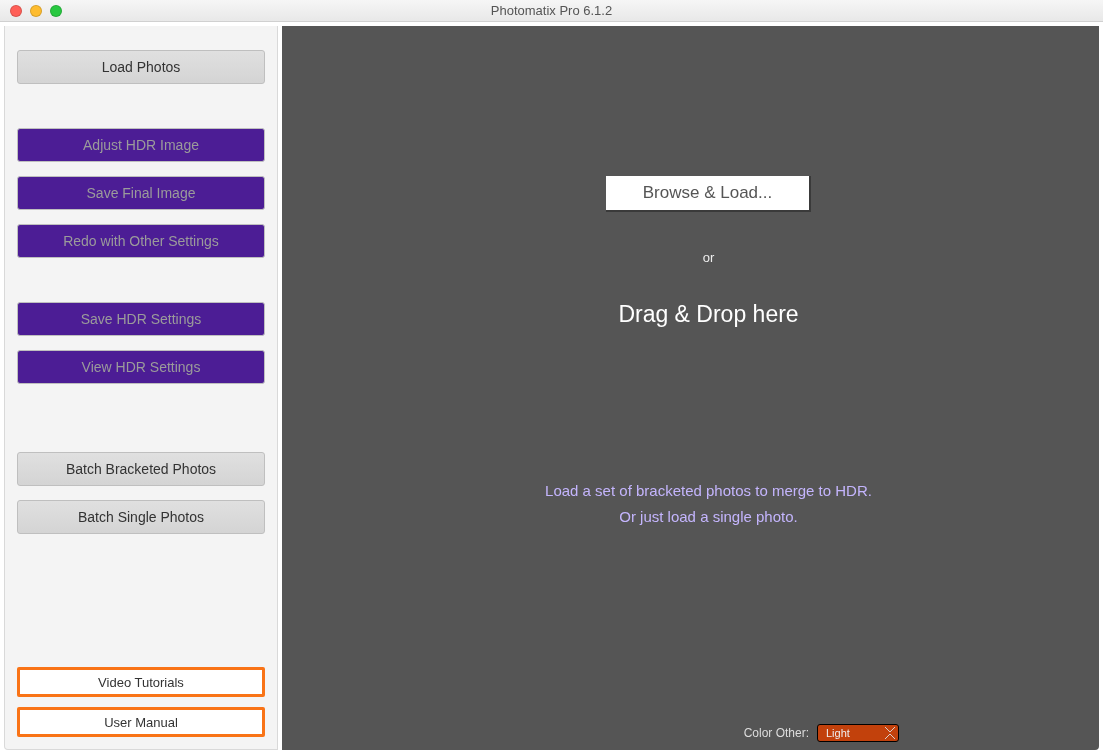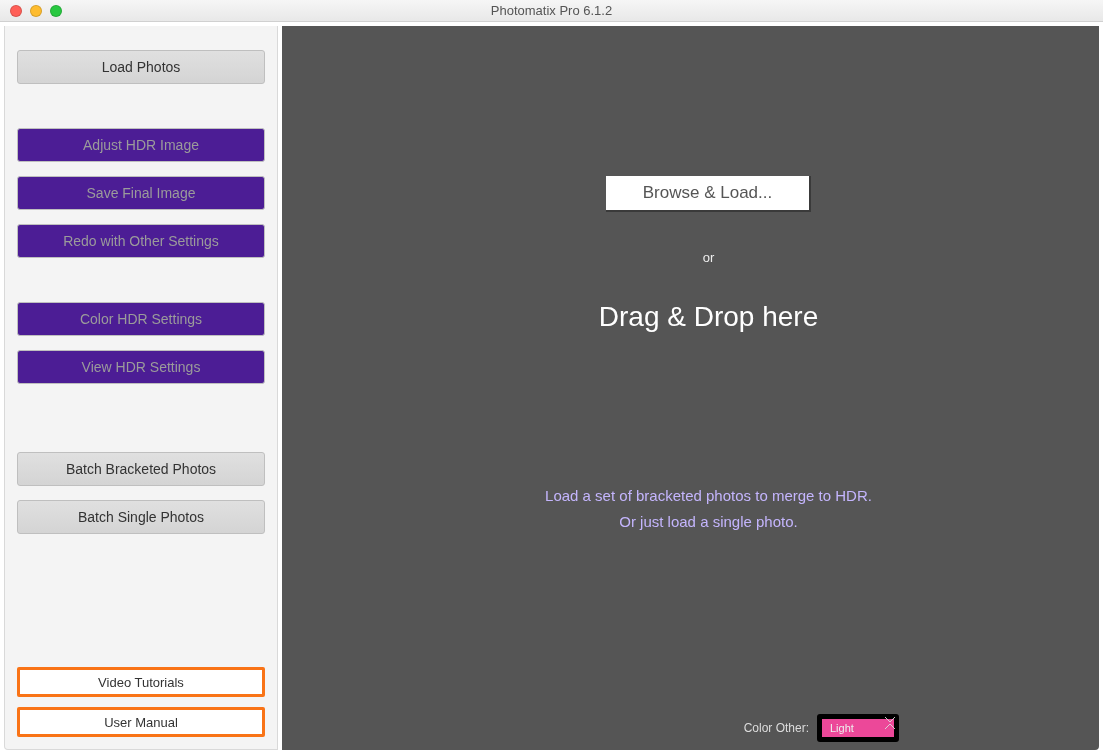--- a/index.html
+++ b/index.html
@@ -131,21 +131,21 @@
     font-size: 17px;
     cursor: pointer;
   }
   .or-text {
     margin-top: 38px;
     font-size: 13px;
     color: #eee;
   }
   .drag-text {
     margin-top: 36px;
-    font-size: 28px;
+    font-size: 23px;
     color: #fff;
   }
   .hint {
     margin-top: 150px;
     font-size: 15px;
     color: #c4b5fd;
     line-height: 1.7;
   }
 
   
@@ -169,25 +169,25 @@
     gap: 8px;
     margin-right: 180px;
   }
   .select-wrap {
     position: relative;
     display: inline-block;
   }
   .select-wrap select {
     -webkit-appearance: none;
     appearance: none;
-    background: #ec4899;
+    background: #c2410c;
     color: #eee;
-    border: 5px solid #000000;
+    border: 1px solid #000000;
     border-radius: 3px;
-    height: 28px;
+    height: 18px;
     font-size: 11px;
     padding: 0 18px 0 8px;
     width: 82px;
   }
   .select-wrap::after {
     content: "";
     position: absolute;
     right: 4px;
     top: 3px;
     width: 10px;
@@ -220,21 +220,21 @@
     <button class="btn">Load Photos</button>
 
     <div class="gap-med"></div>
     <button class="btn" disabled="">Adjust HDR Image</button>
     <div class="gap-small"></div>
     <button class="btn" disabled="">Save Final Image</button>
     <div class="gap-small"></div>
     <button class="btn" disabled="">Redo with Other Settings</button>
 
     <div class="gap-med"></div>
-    <button class="btn" disabled="">Color HDR Settings</button>
+    <button class="btn" disabled="">Save HDR Settings</button>
     <div class="gap-small"></div>
     <button class="btn" disabled="">View HDR Settings</button>
 
     <div class="gap-large"></div>
     <button class="btn">Batch Bracketed Photos</button>
     <div class="gap-small"></div>
     <button class="btn">Batch Single Photos</button>
 
     <div class="spacer-flex"></div>
     <button class="link-btn">Video Tutorials</button>

